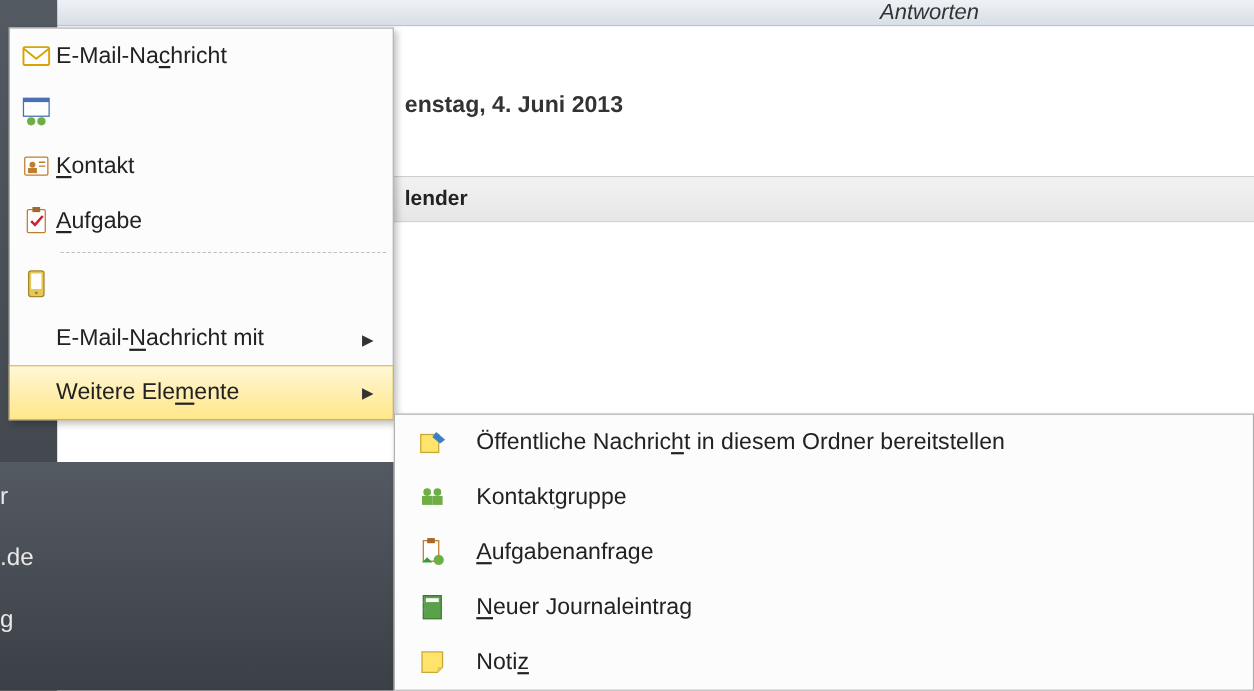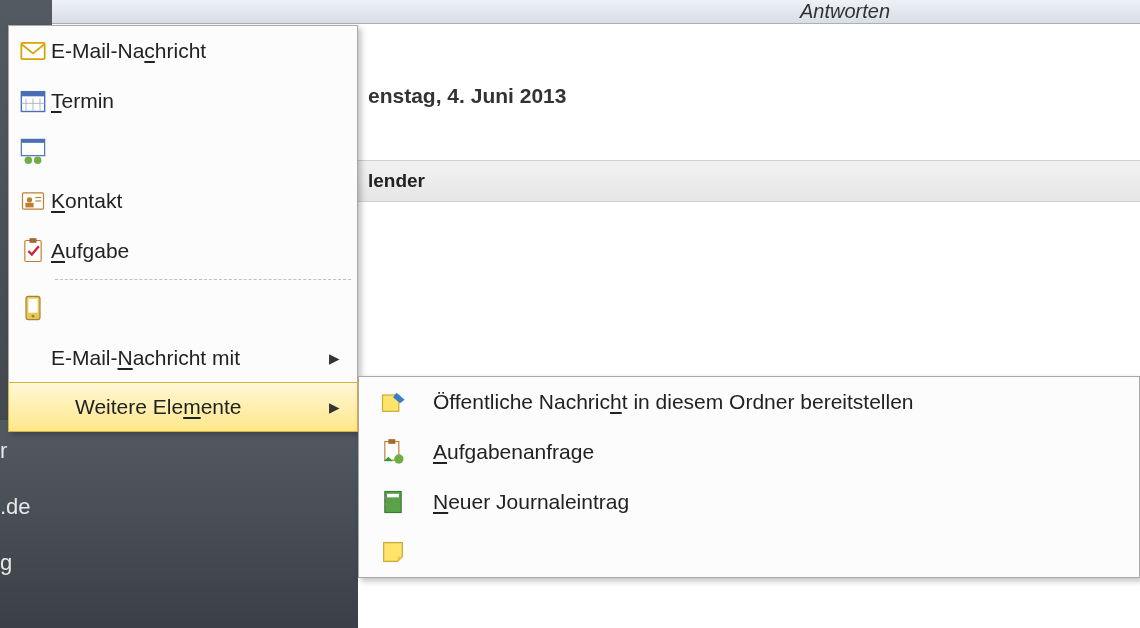--- a/index.html
+++ b/index.html
@@ -104,21 +104,20 @@
     }
     .menu-sep {
       height: 0;
       border-top: 1px dashed #bfbfbf;
       margin: 3px 6px 3px 46px;
     }
     .menu-item.highlight {
       background: linear-gradient(#fff7d6,#ffe78a);
       border: 1px solid #d9b43a;
       margin: -1px;
-      gap: 24px;
     }
     
     .submenu {
       position: absolute;
       top: 376px; left: 358px;
       width: 782px;
       background: #fcfcfc;
       border: 1px solid #a9a9a9;
       box-shadow: 3px 3px 6px rgba(0,0,0,.25);
     }
@@ -158,33 +157,20 @@
       <svg class="icon" viewBox="0 0 24 24">
           <rect x="2" y="5" width="20" height="14" rx="1" fill="#fff" stroke="#d9a400" stroke-width="1.5"></rect>
           <path d="M2 6 L12 14 L22 6" stroke="#d9a400" fill="none" stroke-width="1.5"></path>
         </svg>
     </span>
     <span class="lbl">E-Mail-Na<span class="underline">c</span>hricht</span>
   </div>
   <div class="menu-item">
     <span class="icon-slot">
       <svg class="icon" viewBox="0 0 24 24">
-          <rect x="2" y="4" width="20" height="17" fill="#fff" stroke="#4a6fb5" stroke-width="1.2"></rect>
-          <rect x="2" y="4" width="20" height="4" fill="#4a6fb5"></rect>
-          <line x1="6" y1="10" x2="6" y2="20" stroke="#9ab" stroke-width="0.7"></line>
-          <line x1="12" y1="10" x2="12" y2="20" stroke="#9ab" stroke-width="0.7"></line>
-          <line x1="18" y1="10" x2="18" y2="20" stroke="#9ab" stroke-width="0.7"></line>
-          <line x1="2" y1="14" x2="22" y2="14" stroke="#9ab" stroke-width="0.7"></line>
-        </svg>
-    </span>
-    <span class="lbl"><span class="underline">T</span>ermin</span>
-  </div>
-  <div class="menu-item">
-    <span class="icon-slot">
-      <svg class="icon" viewBox="0 0 24 24">
           <rect x="2" y="2" width="20" height="14" fill="#fff" stroke="#4a6fb5"></rect>
           <rect x="2" y="2" width="20" height="3" fill="#4a6fb5"></rect>
           <circle cx="8" cy="20" r="3.2" fill="#6fae45"></circle>
           <circle cx="16" cy="20" r="3.2" fill="#6fae45"></circle>
         </svg>
     </span>
   </div>
   <div class="menu-item">
     <span class="icon-slot">
       <svg class="icon" viewBox="0 0 24 24">
@@ -237,20 +223,31 @@
       <svg class="icon" viewBox="0 0 24 24">
           <rect x="3" y="6" width="14" height="14" fill="#ffe36b" stroke="#c9a935"></rect>
           <path d="M15 4 L22 10 L18 13 L12 8 Z" fill="#3b7dc9"></path>
         </svg>
     </span>
     <span class="lbl">Öffentliche Nachric<span class="underline">h</span>t in diesem Ordner bereitstellen</span>
   </div>
   <div class="menu-item">
     <span class="icon-slot">
       <svg class="icon" viewBox="0 0 24 24">
+          <circle cx="8" cy="8" r="3" fill="#6fae45"></circle>
+          <circle cx="16" cy="8" r="3" fill="#6fae45"></circle>
+          <rect x="4" y="11" width="8" height="7" fill="#6fae45"></rect>
+          <rect x="12" y="11" width="8" height="7" fill="#6fae45"></rect>
+        </svg>
+    </span>
+    <span class="lbl">Kontakt<span class="underline">g</span>ruppe</span>
+  </div>
+  <div class="menu-item">
+    <span class="icon-slot">
+      <svg class="icon" viewBox="0 0 24 24">
           <rect x="5" y="3" width="12" height="16" fill="#fff" stroke="#c07d2e"></rect>
           <rect x="8" y="1" width="6" height="4" fill="#a5682a"></rect>
           <path d="M4 20 L12 20 L8 16 Z" fill="#3b9a3b"></path>
           <circle cx="17" cy="18" r="4" fill="#6fae45"></circle>
         </svg>
     </span>
     <span class="lbl"><span class="underline">A</span>ufgabenanfrage</span>
   </div>
   <div class="menu-item">
     <span class="icon-slot">
@@ -263,14 +260,15 @@
     </span>
     <span class="lbl"><span class="underline">N</span>euer Journaleintrag</span>
   </div>
   <div class="menu-item">
     <span class="icon-slot">
       <svg class="icon" viewBox="0 0 24 24">
           <path d="M4 4 H20 V16 L16 20 H4 Z" fill="#ffe36b" stroke="#c9a935"></path>
           <path d="M16 20 V16 H20 Z" fill="#e6c84a"></path>
         </svg>
     </span>
+    <span class="lbl">Noti<span class="underline">z</span></span>
   </div>
 </div>
 
 </body></html>

